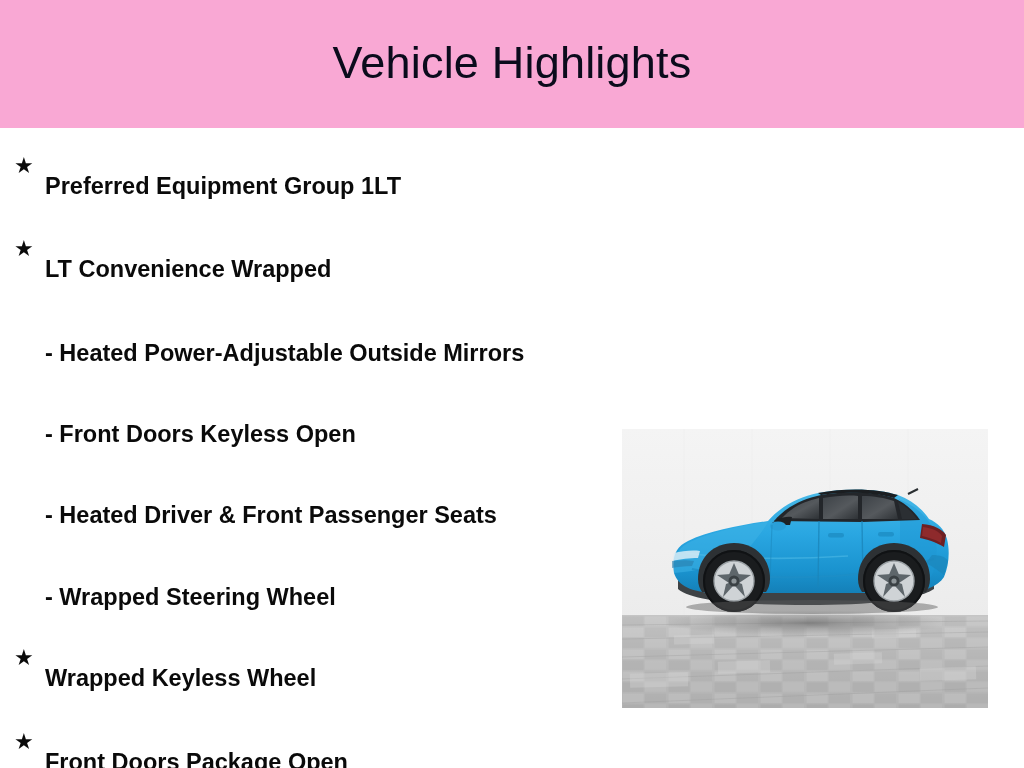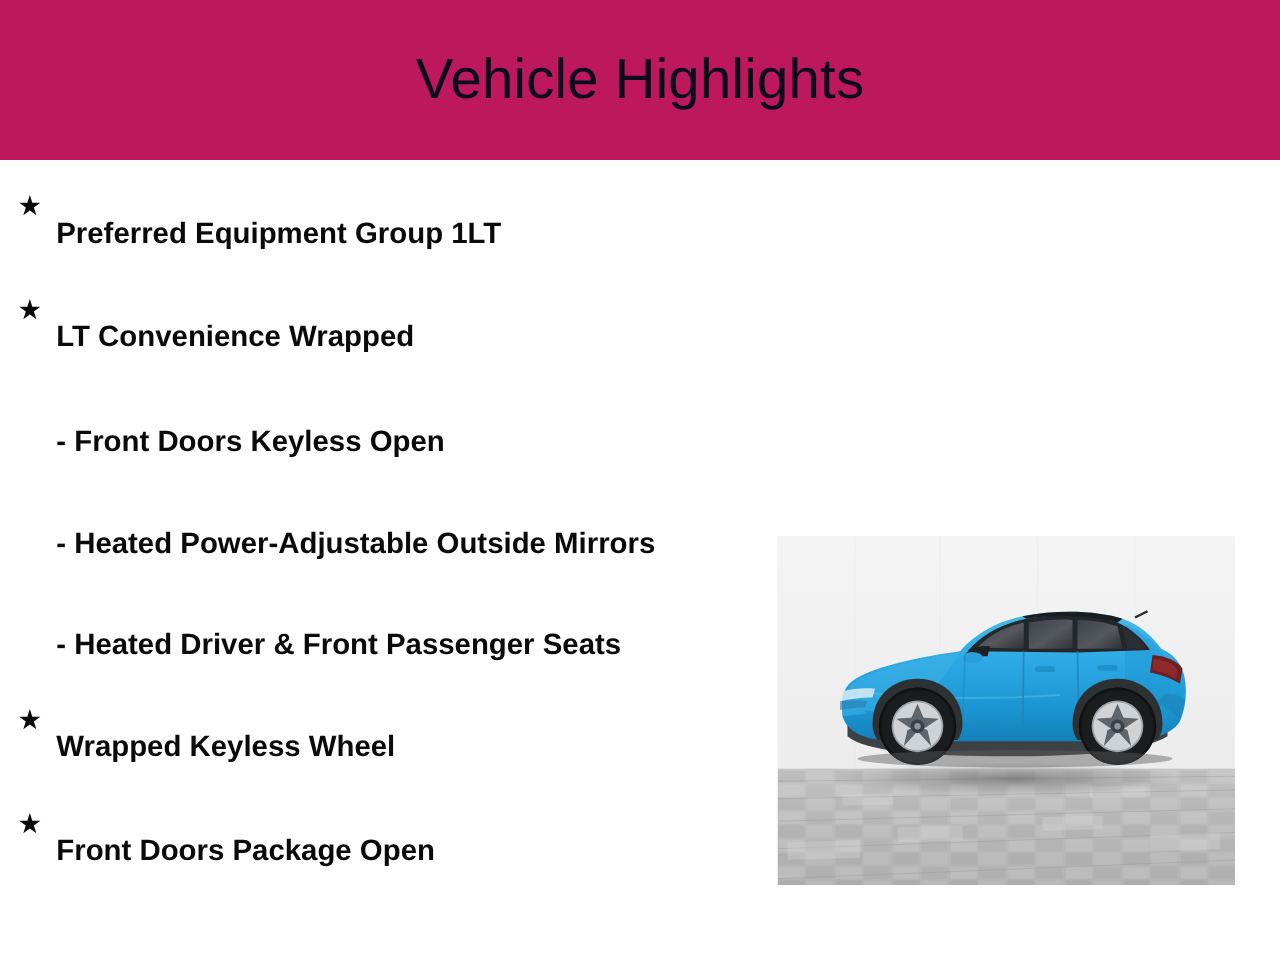--- a/index.html
+++ b/index.html
@@ -20,21 +20,21 @@
     background: #ffffff;
   }
 
   
   .header-bar {
     position: absolute;
     left: 0;
     top: 0;
     width: 1024px;
     height: 128px;
-    background: #be185d;
+    background: #f9a8d4;
     display: flex;
     align-items: center;
     justify-content: center;
   }
 
   .header-title {
     font-size: 45px;
     font-weight: 400;
     color: #0b0b1c;
     letter-spacing: 0.2px;
@@ -124,27 +124,30 @@
 
     <li class="list-item level-0">
           <span class="bullet-star">★</span>
           <span class="item-text">Preferred Equipment Group 1LT</span>
         </li>
         <li class="list-item level-0">
           <span class="bullet-star">★</span>
           <span class="item-text">LT Convenience Wrapped</span>
         </li>
         <li class="list-item level-1">
+          <span class="item-text">- Heated Power-Adjustable Outside Mirrors</span>
+        </li>
+        <li class="list-item level-1">
           <span class="item-text">- Front Doors Keyless Open</span>
-        </li>
-        <li class="list-item level-1">
-          <span class="item-text">- Heated Power-Adjustable Outside Mirrors</span>
         </li>
         <li class="list-item level-1">
           <span class="item-text">- Heated Driver &amp; Front Passenger Seats</span>
+        </li>
+        <li class="list-item level-1">
+          <span class="item-text">- Wrapped Steering Wheel</span>
         </li>
         <li class="list-item level-0">
           <span class="bullet-star">★</span>
           <span class="item-text">Wrapped Keyless Wheel</span>
         </li>
         <li class="list-item level-0">
           <span class="bullet-star">★</span>
           <span class="item-text">Front Doors Package Open</span>
         </li>
       </ul>

